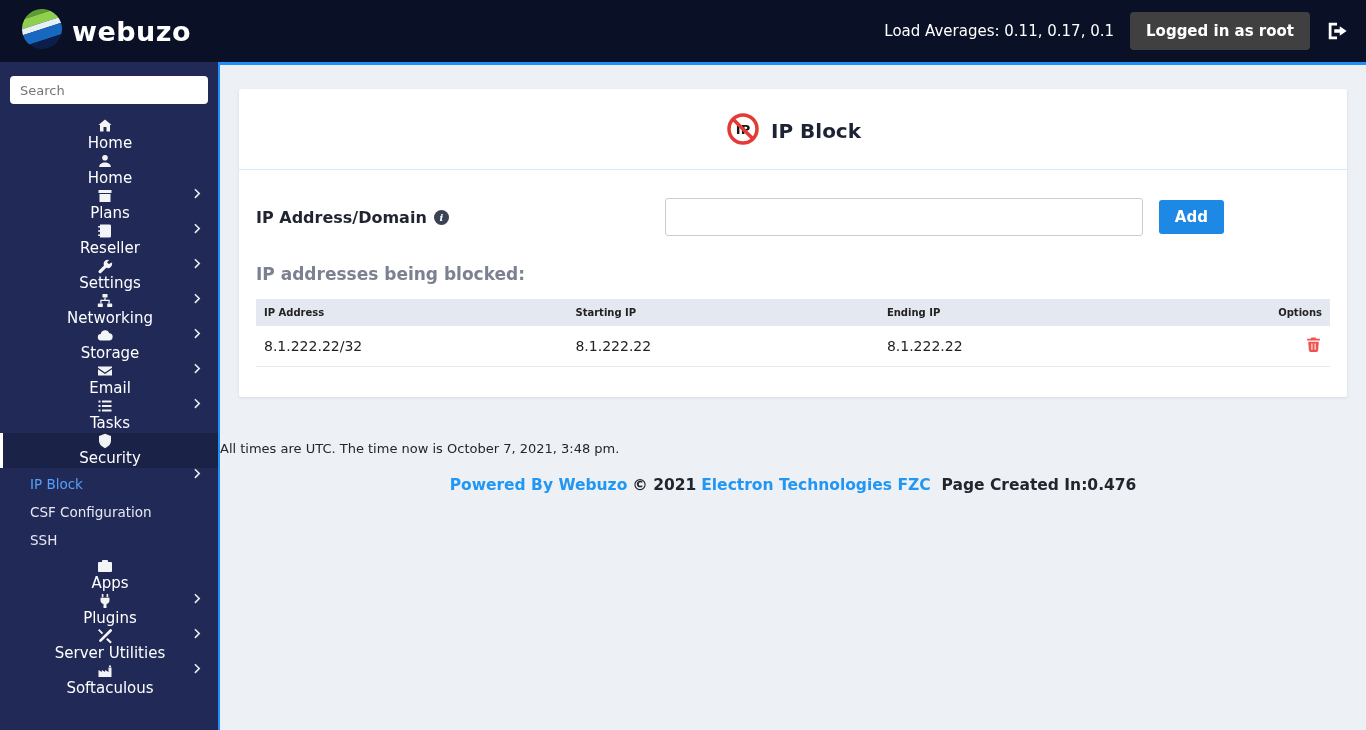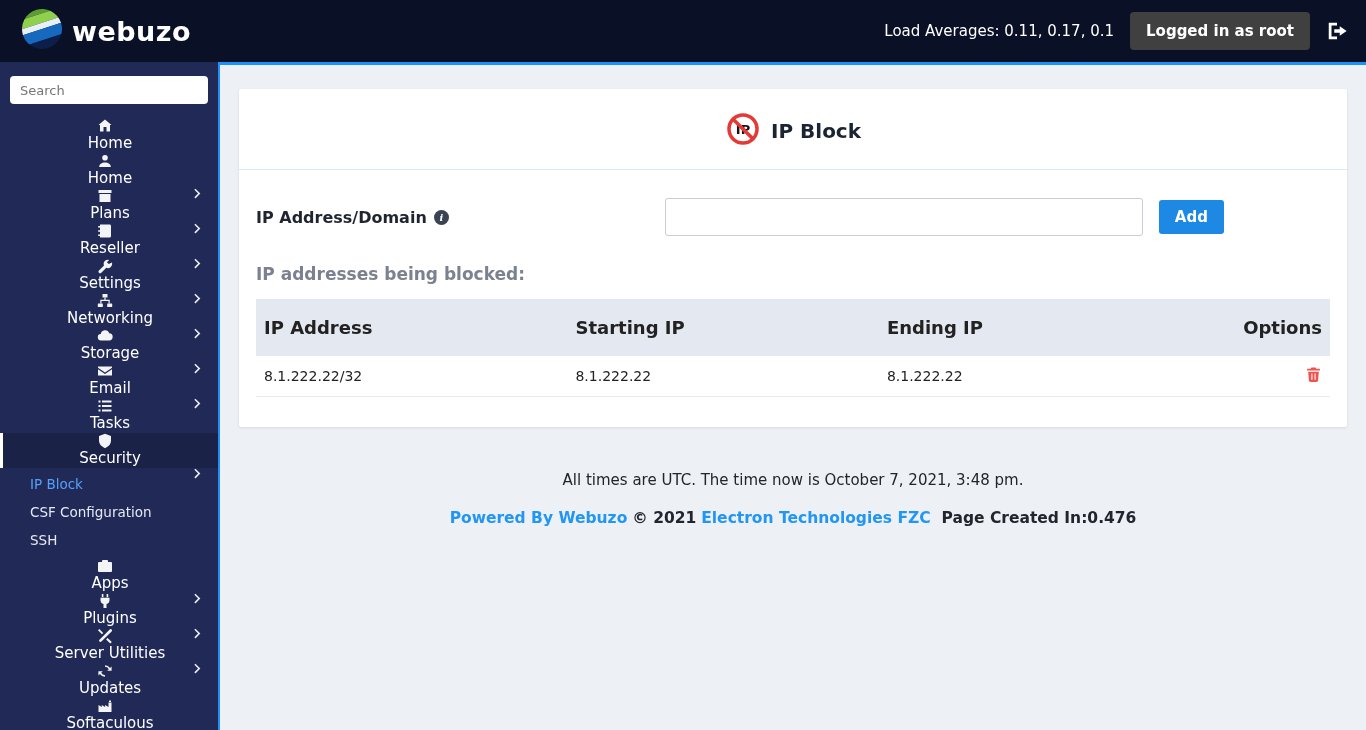--- a/index.html
+++ b/index.html
@@ -59,30 +59,30 @@
     border-radius:3px; padding:0 10px; font-size:14px; font-family:inherit;
     color:#333; outline:none; }
   .add-btn { margin-left:16px; background:#1e88e5; color:#fff; border:none;
     border-radius:3px; height:34px; padding:0 16px; font-size:15px; font-weight:600;
     cursor:pointer; font-family:inherit; }
 
   .blocked-heading { margin:28px 17px 15px 17px; font-size:17px; font-weight:600;
     color:#7b8190; }
 
   table.ipblock { width:calc(100% - 34px); margin:0 17px; border-collapse:collapse; }
-  table.ipblock th { background:#e4e8f1; text-align:left; padding:18px 8px;
-    font-size:18px; font-weight:700; color:#222; }
+  table.ipblock th { background:#e4e8f1; text-align:left; padding:8px 8px;
+    font-size:10px; font-weight:700; color:#222; }
   table.ipblock td { padding:10px 8px; border-bottom:1px solid #e9e9e9;
     font-size:14px; color:#222; }
   table.ipblock th:last-child, table.ipblock td:last-child { text-align:right; }
   table.ipblock th:nth-child(1){ width:29%; } table.ipblock th:nth-child(2){ width:29%; }
   table.ipblock th:nth-child(3){ width:32%; }
   .trash-btn { display:inline-flex; color:#ef5350; cursor:pointer; }
 
-  .time-note { text-align:center; margin-top:44px; font-size:15px; color:#21262e; }
+  .time-note { text-align:left; margin-top:44px; font-size:13px; color:#21262e; }
   .powered-line { text-align:center; margin-top:20px; font-size:15.5px; color:#21262e; }
   .powered-line .link { color:#2196f3; font-weight:600; cursor:pointer; text-decoration:none; }
   .powered-line .copy { font-weight:600; }
   .powered-line .created { font-weight:600; margin-left:6px; }
 </style>
 </head>
 <body>
 
 <div class="topbar">
   <div class="brand">
@@ -297,28 +297,20 @@
         <span class="lbl">Server Utilities</span>
         <span class="chev">
             <svg width="13" height="13" viewBox="0 0 16 16" fill="currentColor">
               <path d="M5.5 2l6 6-6 6-1.4-1.4L8.7 8 4.1 3.4z"></path>
             </svg>
           </span>
       </li>
       <li class="menu-item">
         <span class="mi">
             <svg width="16" height="16" viewBox="0 0 16 16" fill="currentColor">
-              <path d="M8 2.2a5.8 5.8 0 0 1 5 2.8l1.6-1.6v4.4h-4.4l1.6-1.6A4.2 4.2 0 0 0 8 3.8zM8 13.8a5.8 5.8 0 0 1-5-2.8l-1.6 1.6V8.2h4.4L4.2 9.8A4.2 4.2 0 0 0 8 12.2z"></path>
-            </svg>
-          </span>
-        <span class="lbl">Updates</span>
-      </li>
-      <li class="menu-item">
-        <span class="mi">
-            <svg width="16" height="16" viewBox="0 0 16 16" fill="currentColor">
               <path d="M1.5 14V7l3.3 2V7l3.3 2V7l3.4 2V4.5h3V14zM12 2.5h2V4h-2z"></path>
             </svg>
           </span>
         <span class="lbl">Softaculous</span>
       </li>
     </ul>
   </div>
 
   <div class="content">
     <div class="card">

